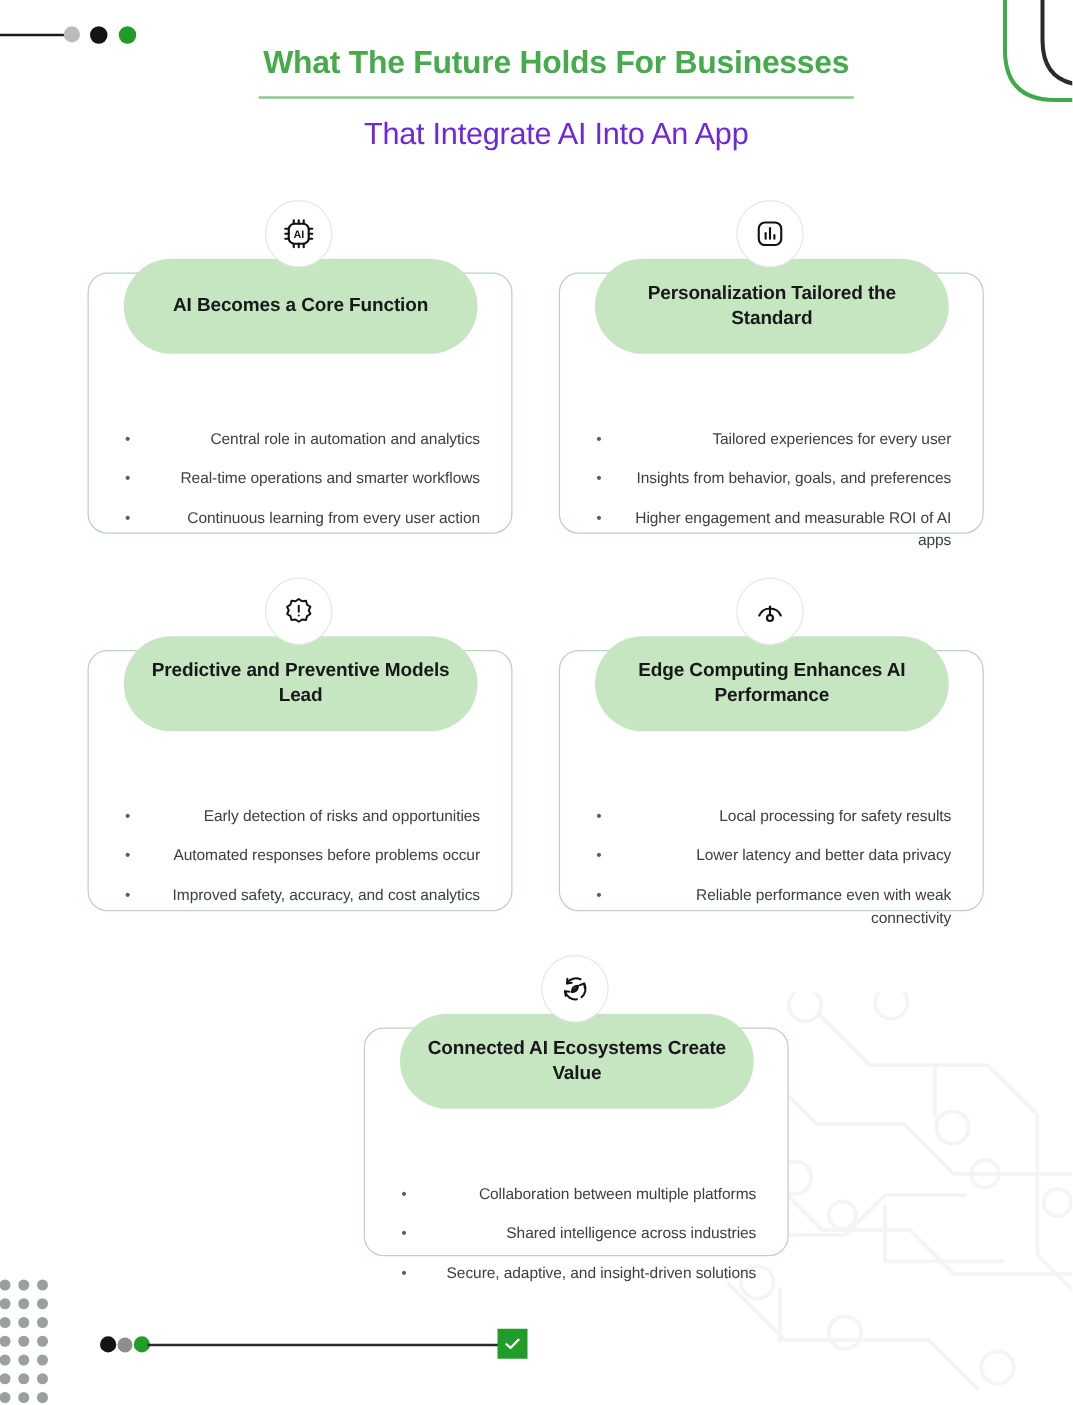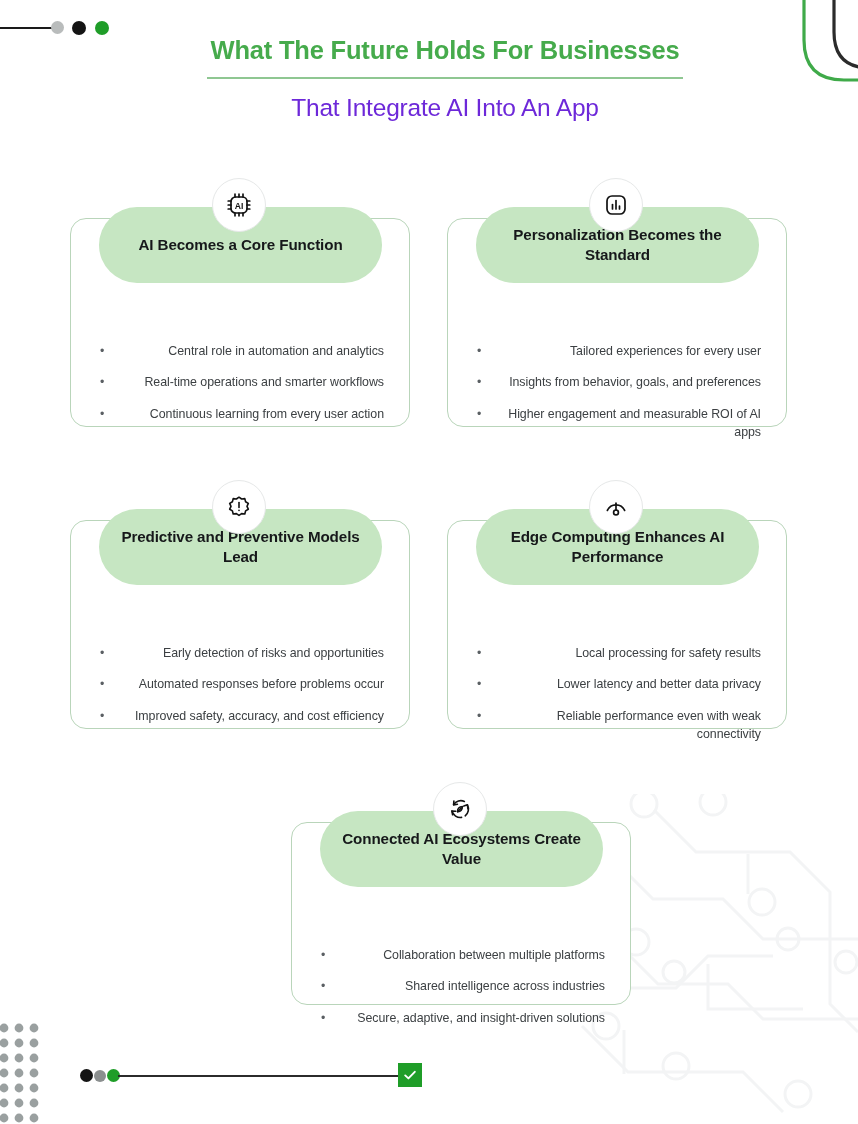--- a/index.html
+++ b/index.html
@@ -134,21 +134,21 @@
   .card-head-text {
     font-size: 15.2px;
     font-weight: 600;
     color: #16181a;
     line-height: 1.32;
     letter-spacing: -0.1px;
   }
 
   .icon-badge {
     position: absolute;
-    left: 142px; top: 18px;
+    left: 142px; top: 0;
     width: 54px; height: 54px;
     background: #ffffff;
     border: 1.2px solid #e6e8e8;
     border-radius: 50%;
     display: flex;
     align-items: center;
     justify-content: center;
     z-index: 4;
   }
 
@@ -290,21 +290,21 @@
           <div class="bullet">
             <span class="bullet-dot">•</span>
             <span class="bullet-text">Continuous learning from every user action</span>
           </div>
         </div>
       </div>
 
       <div class="card-wrap pos-r">
         <div class="card-body h1"></div>
         <div class="card-head">
-          <span class="card-head-text">Personalization Becomes the Standard</span>
+          <span class="card-head-text">Personalization Tailored the Standard</span>
         </div>
         <div class="icon-badge">
           <svg width="30" height="30" viewBox="0 0 30 30" fill="none" stroke="#121212" stroke-width="1.7" stroke-linecap="round">
             <rect x="6" y="6" width="18" height="18" rx="5"></rect>
             <path d="M11.5 19 L11.5 14.5"></path>
             <path d="M15 19 L15 10.5"></path>
             <path d="M18.5 19 L18.5 16"></path>
           </svg>
         </div>
         <div class="bullets">
@@ -343,21 +343,21 @@
           <div class="bullet">
             <span class="bullet-dot">•</span>
             <span class="bullet-text">Early detection of risks and opportunities</span>
           </div>
           <div class="bullet">
             <span class="bullet-dot">•</span>
             <span class="bullet-text">Automated responses before problems occur</span>
           </div>
           <div class="bullet">
             <span class="bullet-dot">•</span>
-            <span class="bullet-text">Improved safety, accuracy, and cost efficiency</span>
+            <span class="bullet-text">Improved safety, accuracy, and cost analytics</span>
           </div>
         </div>
       </div>
 
       <div class="card-wrap pos-r">
         <div class="card-body h1"></div>
         <div class="card-head">
           <span class="card-head-text">Edge Computing Enhances AI Performance</span>
         </div>
         <div class="icon-badge">

